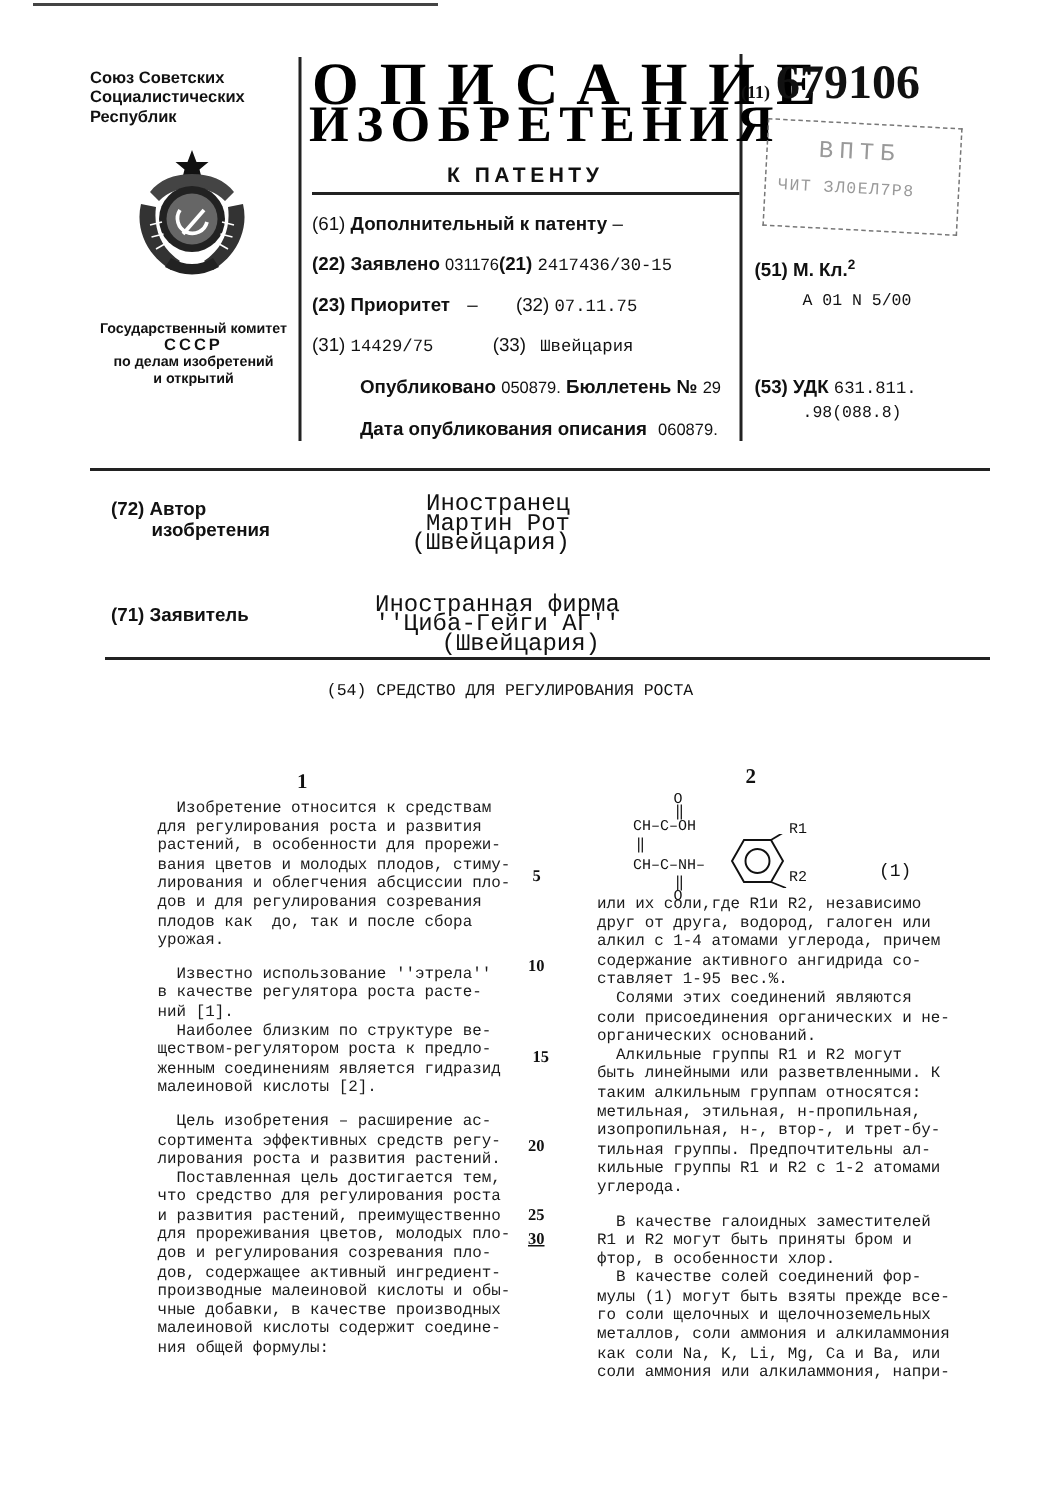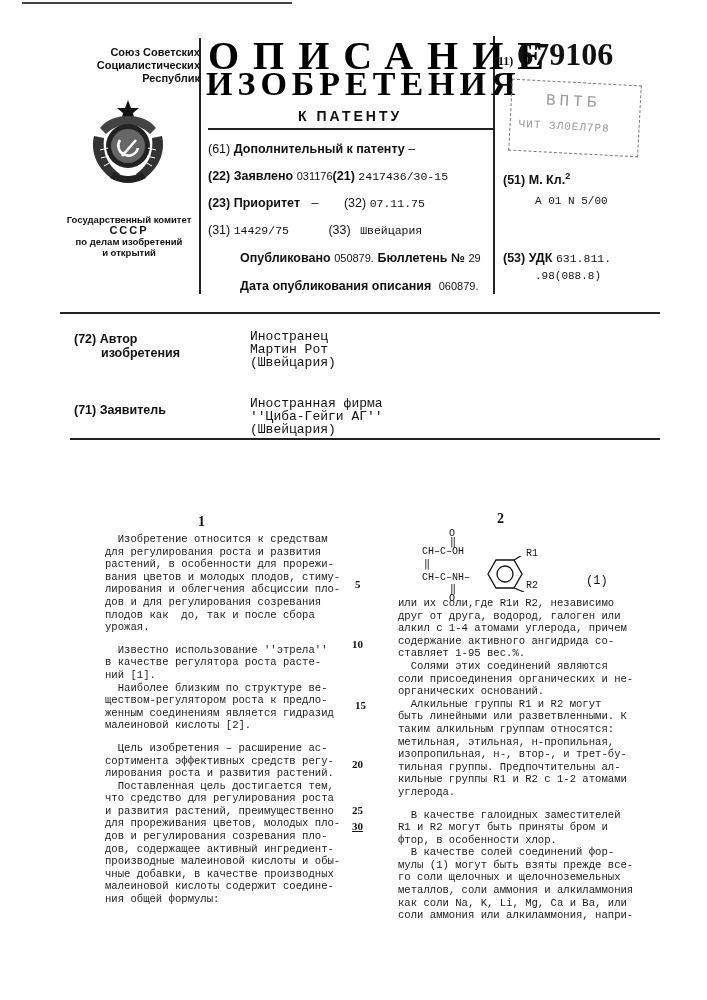--- a/index.html
+++ b/index.html
@@ -1,36 +1,36 @@
 <!DOCTYPE html>
 <html><head>
 <meta charset="utf-8">
 <style>
   html, body { margin: 0; padding: 0; background: #ffffff; }
   body { width: 707px; height: 1000px; position: relative; overflow: hidden; color: #111; font-family: "Liberation Sans", sans-serif; }
   .abs { position: absolute; }
   .topline { left: 22px; top: 2px; width: 270px; height: 2px; background: #444; }
   .vline { width: 2px; background: #222; }
   .hline { height: 2px; background: #222; }
-  .left-head { left: 60px; width: 140px; text-align: right; font-weight: bold; font-size: 11px; line-height: 13px; }
+  .left-head { left: 60px; width: 140px; text-align: left; font-weight: bold; font-size: 11px; line-height: 13px; }
   .committee { left: 58px; width: 142px; text-align: center; font-weight: bold; font-size: 9.5px; line-height: 11px; }
   .title1, .title2 { font-family: "Liberation Serif", serif; font-weight: bold; color: #000; }
   .title1 { left: 208px; top: 34px; font-size: 40px; letter-spacing: 14px; line-height: 44px; }
   .title2 { left: 206px; top: 66px; font-size: 34px; letter-spacing: 5px; line-height: 36px; }
   .kpat { left: 298px; top: 108px; font-size: 14px; font-weight: bold; letter-spacing: 3px; }
   .field { font-size: 12.5px; line-height: 16px; white-space: nowrap; }
   .b { font-weight: bold; font-family: "Liberation Sans", sans-serif; }
   .mono { font-family: "Liberation Mono", monospace; font-size: 11.5px; }
   .patno { left: 494px; top: 36px; font-family: "Liberation Serif", serif; }
   .patno .lbl { font-size: 12px; font-weight: bold; }
   .patno .num { font-size: 32px; font-weight: bold; }
   .stamp { left: 510px; top: 82px; width: 128px; height: 70px; border: 1.5px dashed #777; transform: rotate(3deg); color: #999; font-family: "Liberation Mono", monospace; }
   .stamp .s1 { position: absolute; left: 34px; top: 10px; font-size: 16px; letter-spacing: 4px; }
   .stamp .s2 { position: absolute; left: 8px; top: 38px; font-size: 11px; letter-spacing: 1px; }
-  .mono-block { font-family: "Liberation Mono", monospace; font-size: 13px; line-height: 13px; text-align: left; white-space: pre; }
+  .mono-block { font-family: "Liberation Mono", monospace; font-size: 16px; line-height: 13px; text-align: right; white-space: pre; }
   .section-title { left: 180px; width: 320px; text-align: center; font-family: "Liberation Mono", monospace; font-size: 11px; line-height: 13px; }
   .colnum { font-family: "Liberation Serif", serif; font-weight: bold; font-size: 14px; }
   .body-text { font-family: "Liberation Mono", monospace; font-size: 10.6px; line-height: 12.6px; color: #1a1a1a; }
   .body-text p { margin: 0; white-space: pre; }
   .body-text .gap { height: 10px; }
   .linenum { font-family: "Liberation Serif", serif; font-weight: bold; font-size: 11px; left: 355px; }
   .formula { font-family: "Liberation Mono", monospace; font-size: 10px; line-height: 11px; }
 </style>
 </head>
 <body>
@@ -148,20 +148,21 @@
 <div class="abs field b" style="left:74px; top:402px;">
   <span>(71)</span> <span>Заявитель</span>
 </div>
 <div class="abs mono-block" style="left:250px; top:381px; width:150px;margin-top:16px;">Иностранная фирма
 ''Циба-Гейги АГ''
 (Швейцария)</div>
 
 <div class="abs hline" style="left:70px; top:438px; width:590px;"></div>
 
 <div class="abs section-title" style="top:455px;">
+  <div><span>(54)</span> <span>СРЕДСТВО ДЛЯ РЕГУЛИРОВАНИЯ РОСТА</span></div>
 </div>
 
 <div class="abs colnum" style="left:198px; top:514px;">1</div>
 <div class="abs colnum" style="left:497px; top:511px;">2</div>
 
 <div class="abs body-text" style="left:105px; top:533px;">
   <p>  Изобретение относится к средствам
 для регулирования роста и развития
 растений, в особенности для прорежи-
 вания цветов и молодых плодов, стиму-

